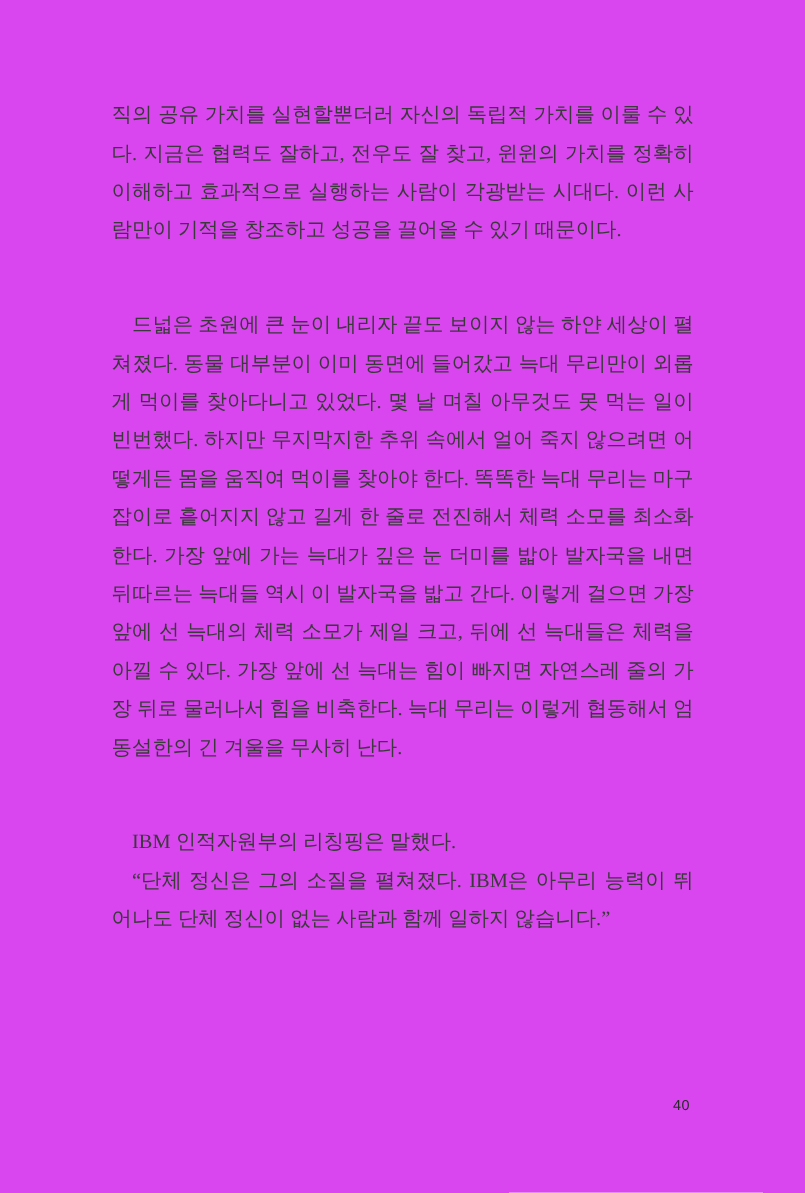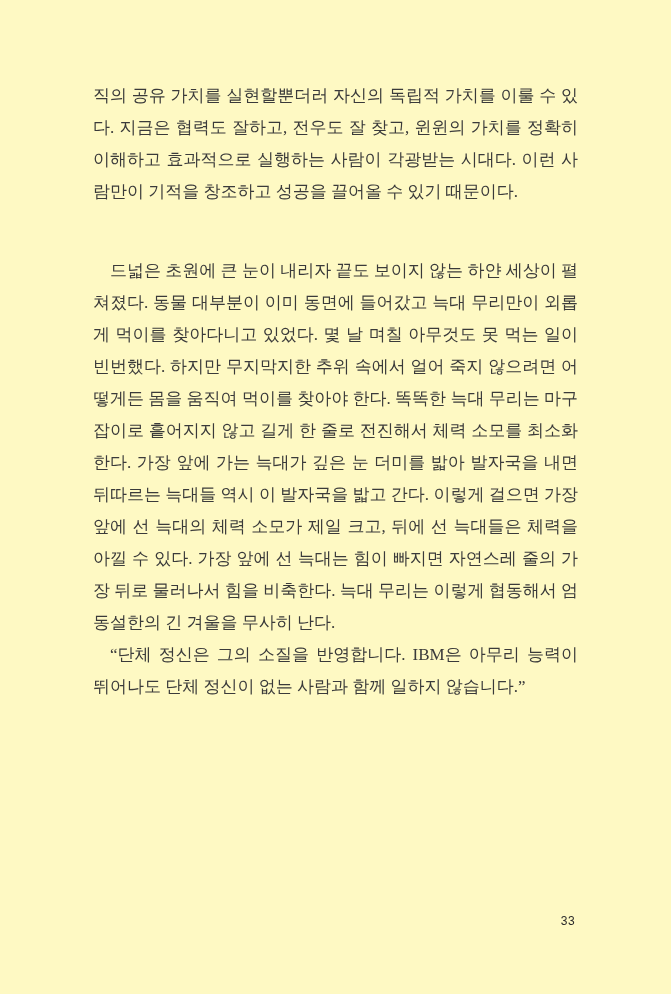--- a/index.html
+++ b/index.html
@@ -4,21 +4,21 @@
 <style>
   html, body {
     margin: 0;
     padding: 0;
     background: #ffffff;
   }
   .page {
     position: relative;
     width: 671px;
     height: 994px;
-    background: #fef9c3;
+    background: #d946ef;
     overflow: hidden;
     font-family: "Liberation Serif", "DejaVu Serif", serif;
   }
   .text-block {
     position: absolute;
     left: 93px;
     top: 80px;
     width: 485px;
     color: #3a3a3a;
     font-size: 17px;
@@ -48,16 +48,17 @@
     color: #2a2a2a;
   }
 </style>
 </head>
 <body>
 
 <div class="page">
   <div class="text-block">
     <p>직의 공유 가치를 실현할뿐더러 자신의 독립적 가치를 이룰 수 있다. 지금은 협력도 잘하고, 전우도 잘 찾고, 윈윈의 가치를 정확히 이해하고 효과적으로 실행하는 사람이 각광받는 시대다. 이런 사람만이 기적을 창조하고 성공을 끌어올 수 있기 때문이다.</p>
     <p class="indent gap">드넓은 초원에 큰 눈이 내리자 끝도 보이지 않는 하얀 세상이 펼쳐졌다. 동물 대부분이 이미 동면에 들어갔고 늑대 무리만이 외롭게 먹이를 찾아다니고 있었다. 몇 날 며칠 아무것도 못 먹는 일이 빈번했다. 하지만 무지막지한 추위 속에서 얼어 죽지 않으려면 어떻게든 몸을 움직여 먹이를 찾아야 한다. 똑똑한 늑대 무리는 마구잡이로 흩어지지 않고 길게 한 줄로 전진해서 체력 소모를 최소화한다. 가장 앞에 가는 늑대가 깊은 눈 더미를 밟아 발자국을 내면 뒤따르는 늑대들 역시 이 발자국을 밟고 간다. 이렇게 걸으면 가장 앞에 선 늑대의 체력 소모가 제일 크고, 뒤에 선 늑대들은 체력을 아낄 수 있다. 가장 앞에 선 늑대는 힘이 빠지면 자연스레 줄의 가장 뒤로 물러나서 힘을 비축한다. 늑대 무리는 이렇게 협동해서 엄동설한의 긴 겨울을 무사히 난다.</p>
-    <p class="indent">“단체 정신은 그의 소질을 반영합니다. IBM은 아무리 능력이 뛰어나도 단체 정신이 없는 사람과 함께 일하지 않습니다.”</p>
+    <p class="indent gap">IBM 인적자원부의 리칭핑은 말했다.</p>
+    <p class="indent">“단체 정신은 그의 소질을 펼쳐졌다. IBM은 아무리 능력이 뛰어나도 단체 정신이 없는 사람과 함께 일하지 않습니다.”</p>
   </div>
-  <div class="page-number">33</div>
+  <div class="page-number">40</div>
 </div>
 
 </body></html>

